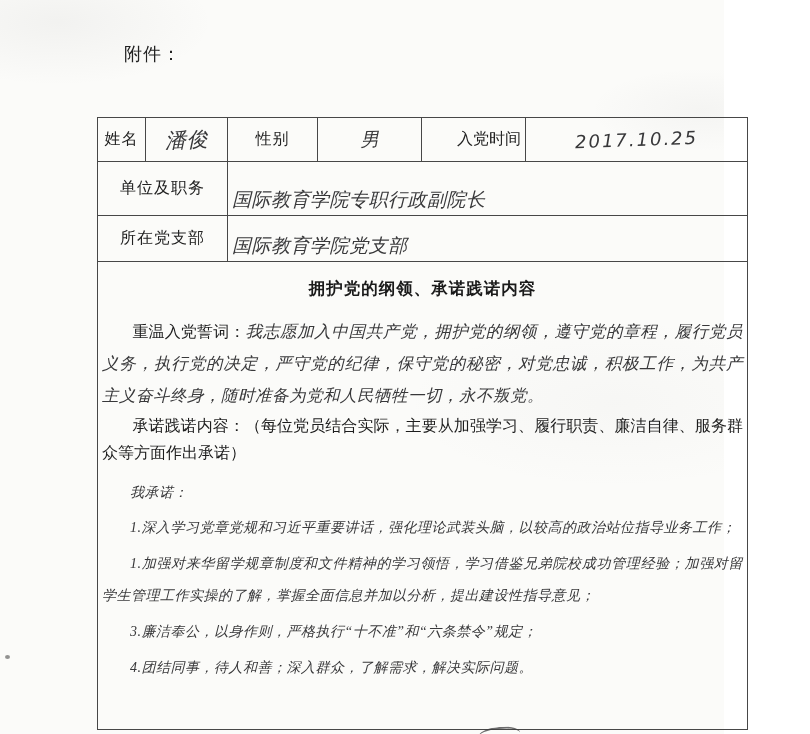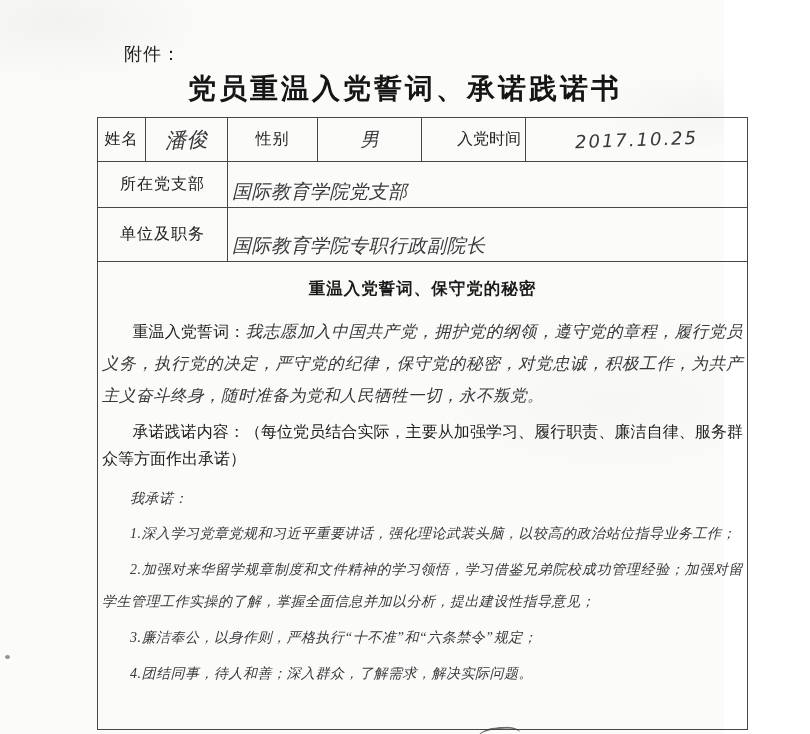--- a/index.html
+++ b/index.html
@@ -112,21 +112,21 @@
     text-align: justify;
   }
   p.oath {
     line-height: 32px;
     margin-top: 16px;
   }
   p.oath .hw-text {
     font-size: 16.5px;
   }
   p.print-note {
-    margin-top: 6px;
+    margin-top: 0;
   }
   p.hw-para {
     margin: 0;
     text-indent: 2em;
     font-size: 14px;
     line-height: 32px;
     text-align: justify;
   }
   p.promise-intro {
     margin-top: 10px;
@@ -152,21 +152,20 @@
     transform: rotate(-4deg);
   }
 </style>
 </head>
 <body>
 
 <div class="page">
 
   <div class="attachment">附件：</div>
 
-  <h1 class="doc-title">党员重温入党誓词、承诺践诺书</h1>
 
   <table class="form-table">
     <colgroup>
       <col style="width:48px">
       <col style="width:82px">
       <col style="width:90px">
       <col style="width:104px">
       <col style="width:104px">
       <col style="width:222px">
     </colgroup>
@@ -180,48 +179,48 @@
       <td class="lbl">性别</td>
       <td class="hw-cell">
         <span class="hw hw-inline gender-val">男</span>
       </td>
       <td class="lbl lbl-tight">入党时间</td>
       <td class="hw-cell">
         <span class="hw hw-inline date-val">2017.10.25</span>
       </td>
     </tr>
 
+    <tr style="height:54px">
+      <td class="lbl" colspan="2">单位及职务</td>
+      <td class="hw hw-left" colspan="4">国际教育学院专职行政副院长</td>
+    </tr>
+
     <tr style="height:46px">
       <td class="lbl" colspan="2">所在党支部</td>
       <td class="hw hw-left" colspan="4">国际教育学院党支部</td>
     </tr>
 
-    <tr style="height:54px">
-      <td class="lbl" colspan="2">单位及职务</td>
-      <td class="hw hw-left" colspan="4">国际教育学院专职行政副院长</td>
-    </tr>
-
     <tr>
       <td class="content-cell" colspan="6">
 
-        <div class="section-title">重温入党誓词、保守党的秘密</div>
+        <div class="section-title">拥护党的纲领、承诺践诺内容</div>
 
         <p class="para oath">
           <span class="print-label">重温入党誓词：</span><span class="hw hw-text">我志愿加入中国共产党，拥护党的纲领，遵守党的章程，履行党员义务，执行党的决定，严守党的纪律，保守党的秘密，对党忠诚，积极工作，为共产主义奋斗终身，随时准备为党和人民牺牲一切，永不叛党。</span>
         </p>
 
         <p class="para print-note">
           <span>承诺践诺内容：</span><span>（每位党员结合实际，主要从加强学习、履行职责、廉洁自律、服务群众等方面作出承诺）</span>
         </p>
 
         <p class="hw hw-para promise-intro">我承诺：</p>
 
         <p class="hw hw-para promise">1.深入学习党章党规和习近平重要讲话，强化理论武装头脑，以较高的政治站位指导业务工作；</p>
 
-        <p class="hw hw-para promise">2.加强对来华留学规章制度和文件精神的学习领悟，学习借鉴兄弟院校成功管理经验；加强对留学生管理工作实操的了解，掌握全面信息并加以分析，提出建设性指导意见；</p>
+        <p class="hw hw-para promise">1.加强对来华留学规章制度和文件精神的学习领悟，学习借鉴兄弟院校成功管理经验；加强对留学生管理工作实操的了解，掌握全面信息并加以分析，提出建设性指导意见；</p>
 
         <p class="hw hw-para promise">3.廉洁奉公，以身作则，严格执行“十不准”和“六条禁令”规定；</p>
 
         <p class="hw hw-para promise">4.团结同事，待人和善；深入群众，了解需求，解决实际问题。</p>
 
       </td>
     </tr>
   </tbody>
     </table>
 

